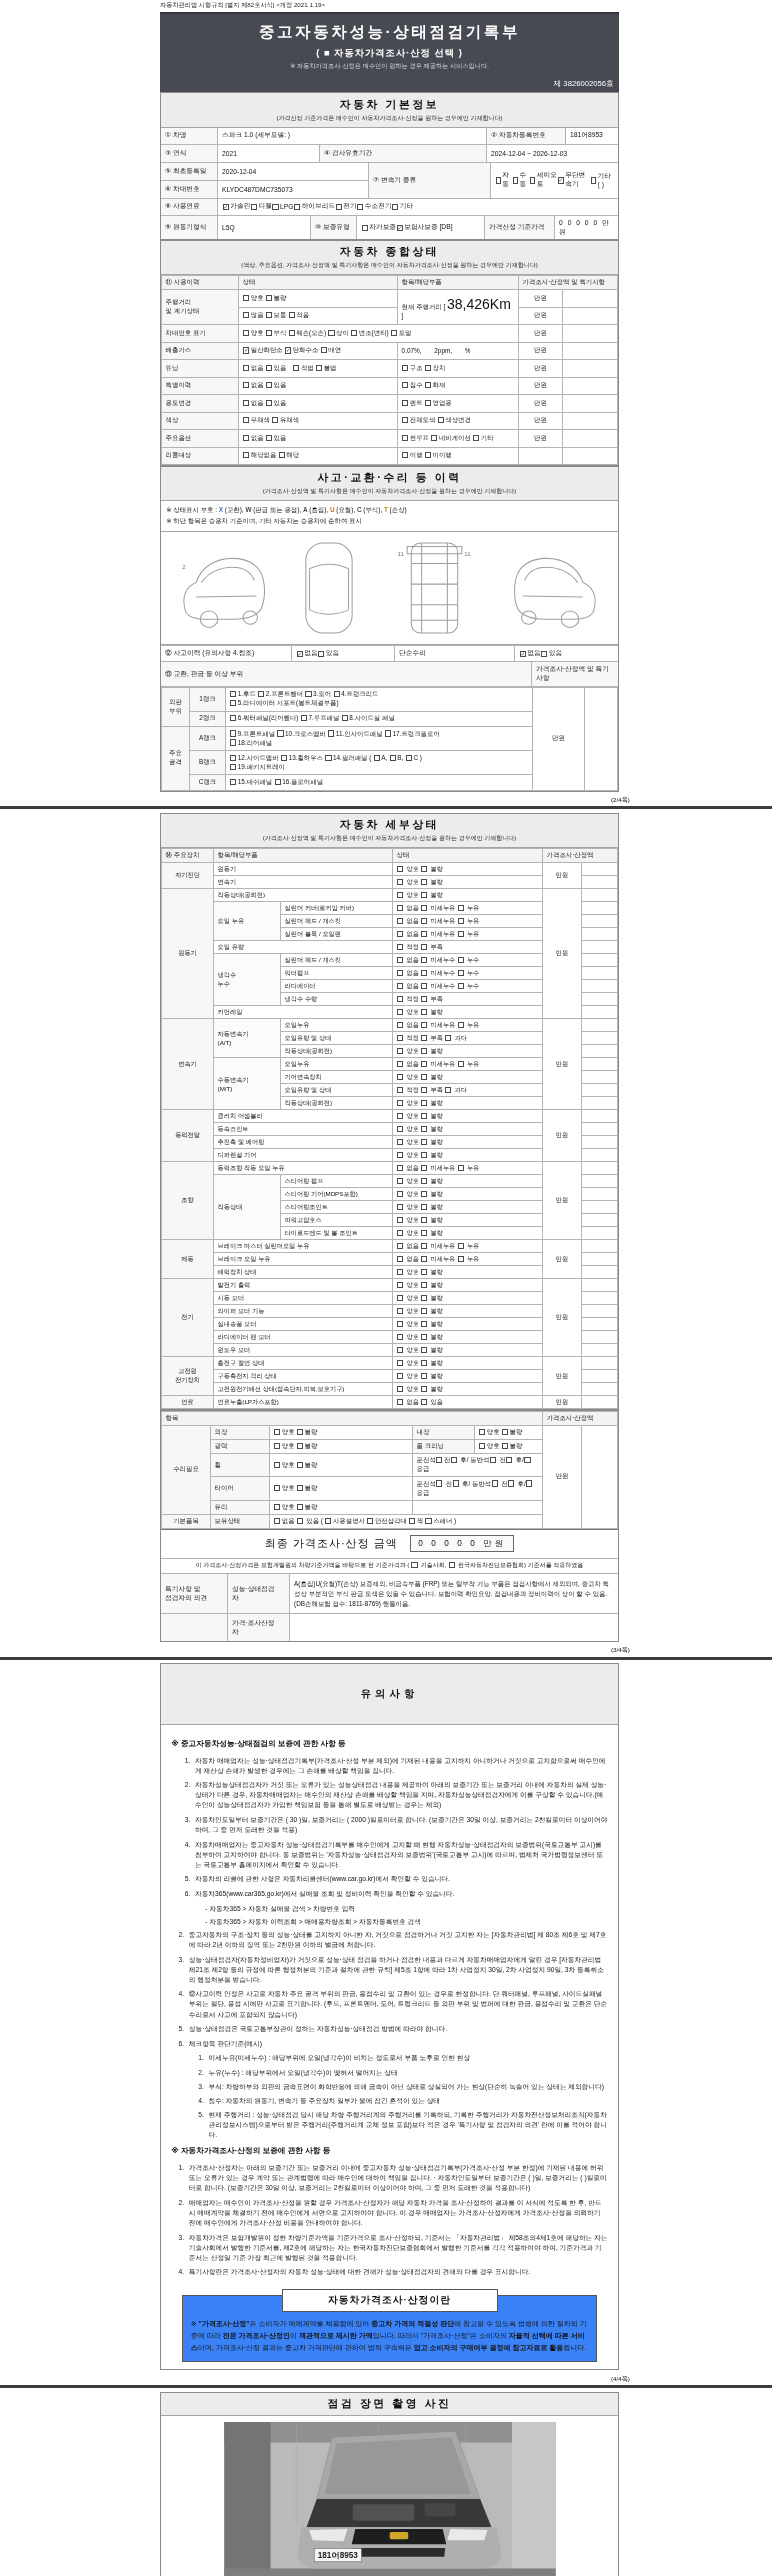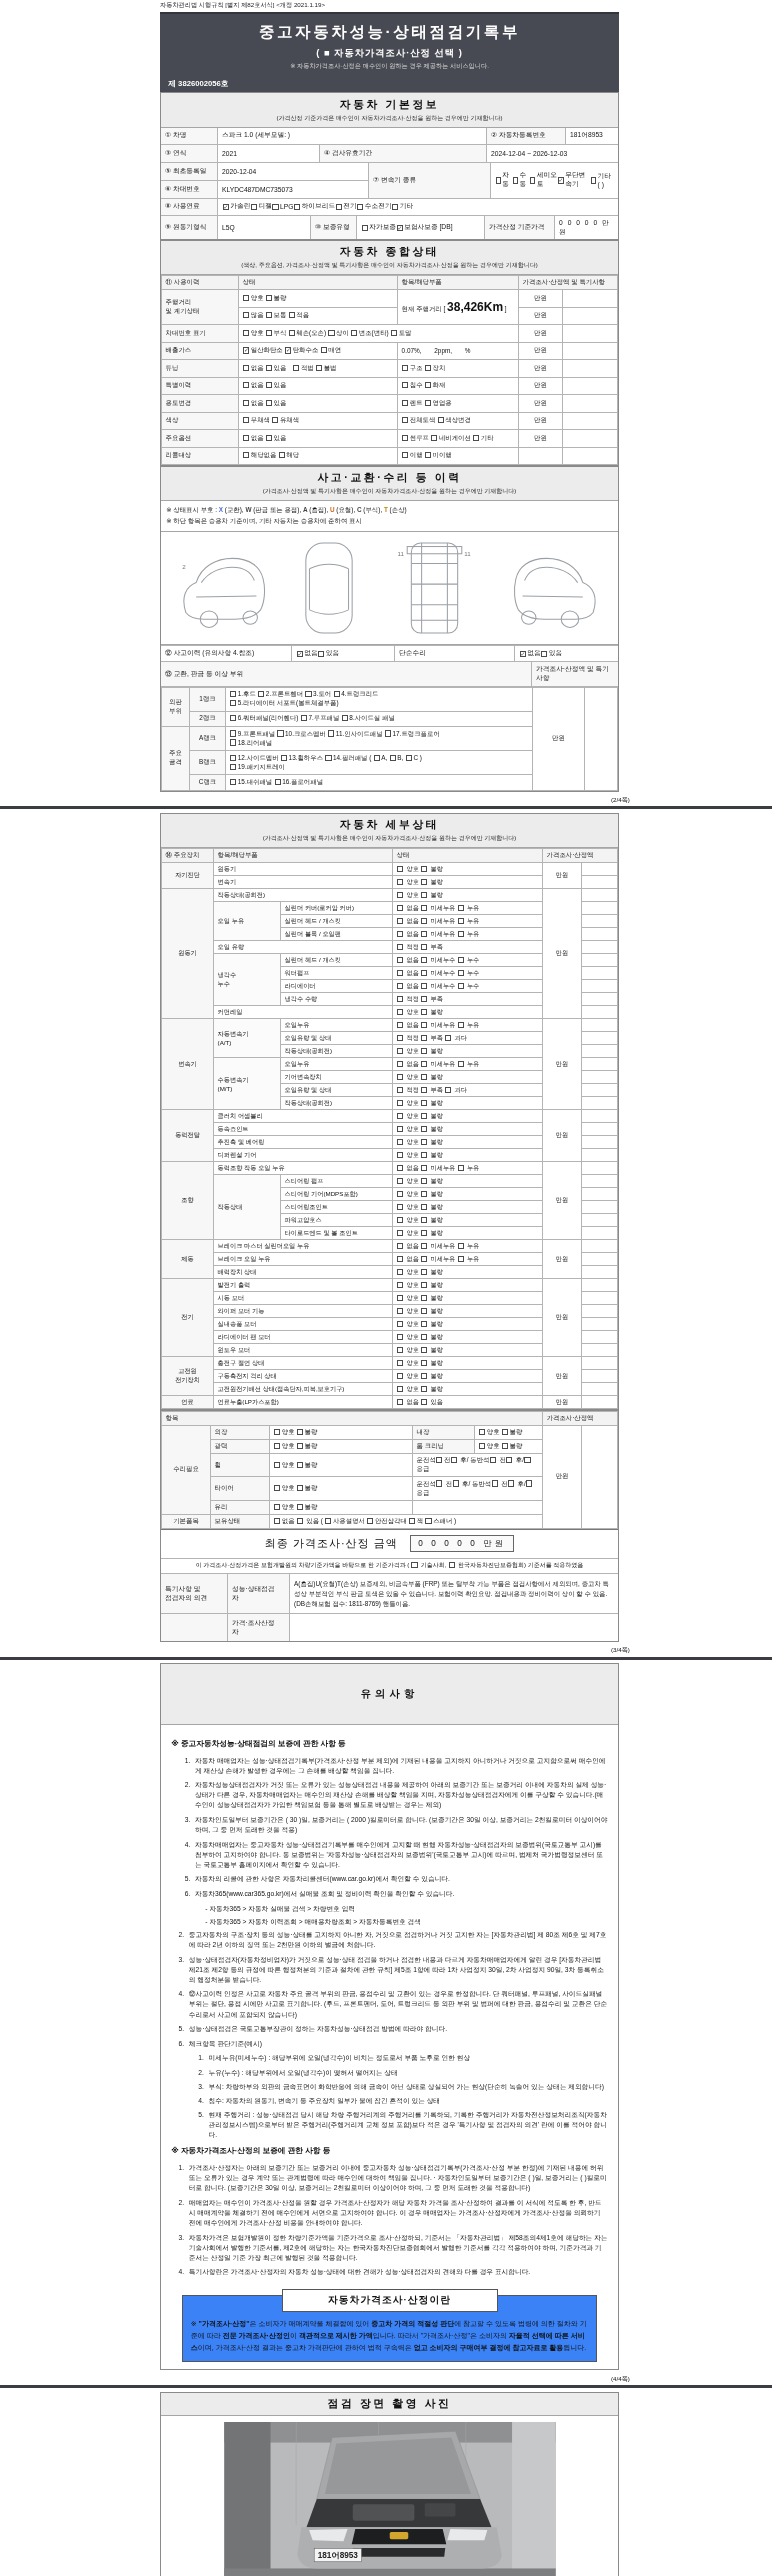--- a/index.html
+++ b/index.html
@@ -6,21 +6,21 @@
   html,body{background:#fff}
   body{width:773px;height:2576px;position:relative;overflow:hidden;
        font-family:"Liberation Sans","DejaVu Sans",sans-serif;color:#111}
   .docw{width:459px;margin-left:160px}
   .toplabel{font-size:6.2px;padding:1px 0 2.1px;color:#222}
   
   .hdr{background:#474a52;color:#fff;text-align:center;border-top:2.1px solid #33353a;padding:8.2px 5.2px 4.1px}
   .hdr h1{font-size:15.5px;font-weight:bold;letter-spacing:2.6px}
   .hdr .sel{font-size:9.3px;font-weight:bold;margin-top:3.6px;letter-spacing:1px}
   .hdr .note{font-size:6.2px;color:#d9d9d9;margin-top:2.6px}
-  .hdr .docno{text-align:left;font-size:7.7px;font-weight:bold;margin-top:7.2px;padding-left:3.1px}
+  .hdr .docno{text-align:right;font-size:7.7px;font-weight:normal;margin-top:7.2px;padding-left:3.1px}
   
   .sec{border:0.5px solid #8a8a8a;margin-top:-0.5px;background:#fff}
   .sec-title{background:#ececec;text-align:center;padding:4.6px 2.1px 3.6px;border-bottom:0.5px solid #a5a5a5}
   .sec-title h2{font-size:10.8px;font-weight:bold;letter-spacing:2.6px}
   .sec-title p{font-size:6px;margin-top:2.1px;color:#222}
   
   .brow{display:flex;border-bottom:0.5px solid #b4b4b4;min-height:17.5px}
   .brow:last-child{border-bottom:none}
   .bcell{border-right:0.5px solid #b4b4b4;padding:2.6px 4.1px;font-size:6.7px;display:flex;align-items:center}
   .ncr{border-right:none}
@@ -28,21 +28,21 @@
   
   table.grid{width:100%;border-collapse:collapse;table-layout:fixed}
   .grid th,.grid td{border:0.5px solid #b4b4b4;font-size:6.4px;padding:2.1px 3.6px;vertical-align:middle;word-break:break-all}
   .grid th{background:#f3f3f3;font-weight:normal;text-align:left}
   .grid .lbl{background:#f7f7f7}
   .grid .ctr{text-align:center}
   .grid .sublbl{background:#fbfbfb}
   .grid .price{text-align:center}
   .grid .blank{background:#fff}
   #overall-table td{height:17.5px}
-  #overall-table strong{font-size:12px;font-weight:bold}
+  #overall-table strong{font-size:14px;font-weight:normal}
   #detail-table td{height:13px;padding:1px 3.6px;font-size:6.2px}
   #rank-table td{padding:2.6px 3.6px}
   
   .cb{display:inline-block;width:6.2px;height:6.2px;border:1px solid #4c4c4c;background:#fff;
       margin:0 1.5px -1px 0.5px;text-align:center;line-height:4.6px;font-size:5.7px;font-weight:bold;color:#111}
   
   .legendbox{padding:4.1px 5.2px;border-bottom:0.5px solid #a5a5a5;font-size:6.4px;line-height:1.7}
   .diagrams{display:flex;justify-content:space-around;align-items:center;padding:5.2px 3.1px;border-bottom:0.5px solid #a5a5a5;height:113px}
   
   .ntitle{background:#ececec;text-align:center;padding:23px;border-bottom:0.5px solid #a5a5a5}

